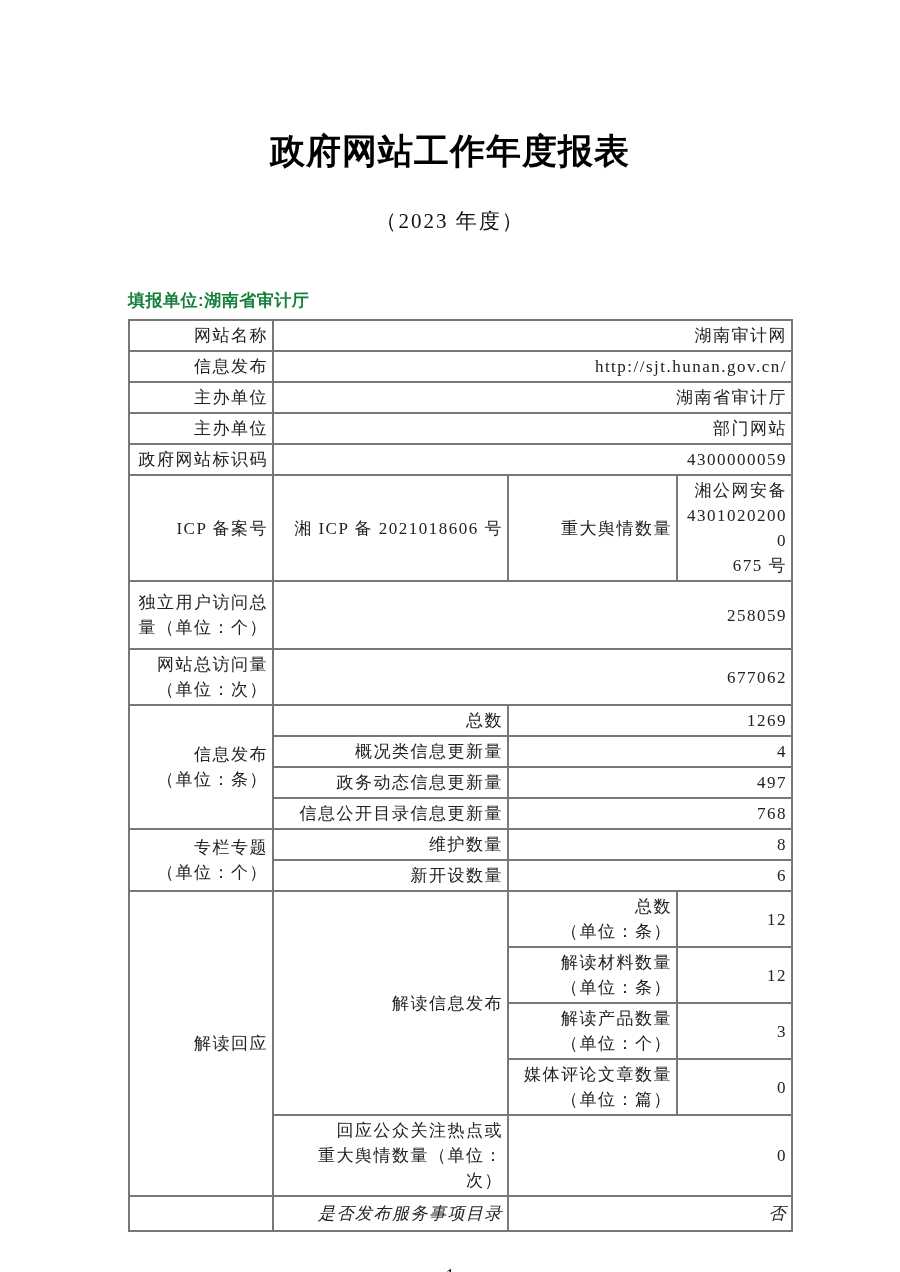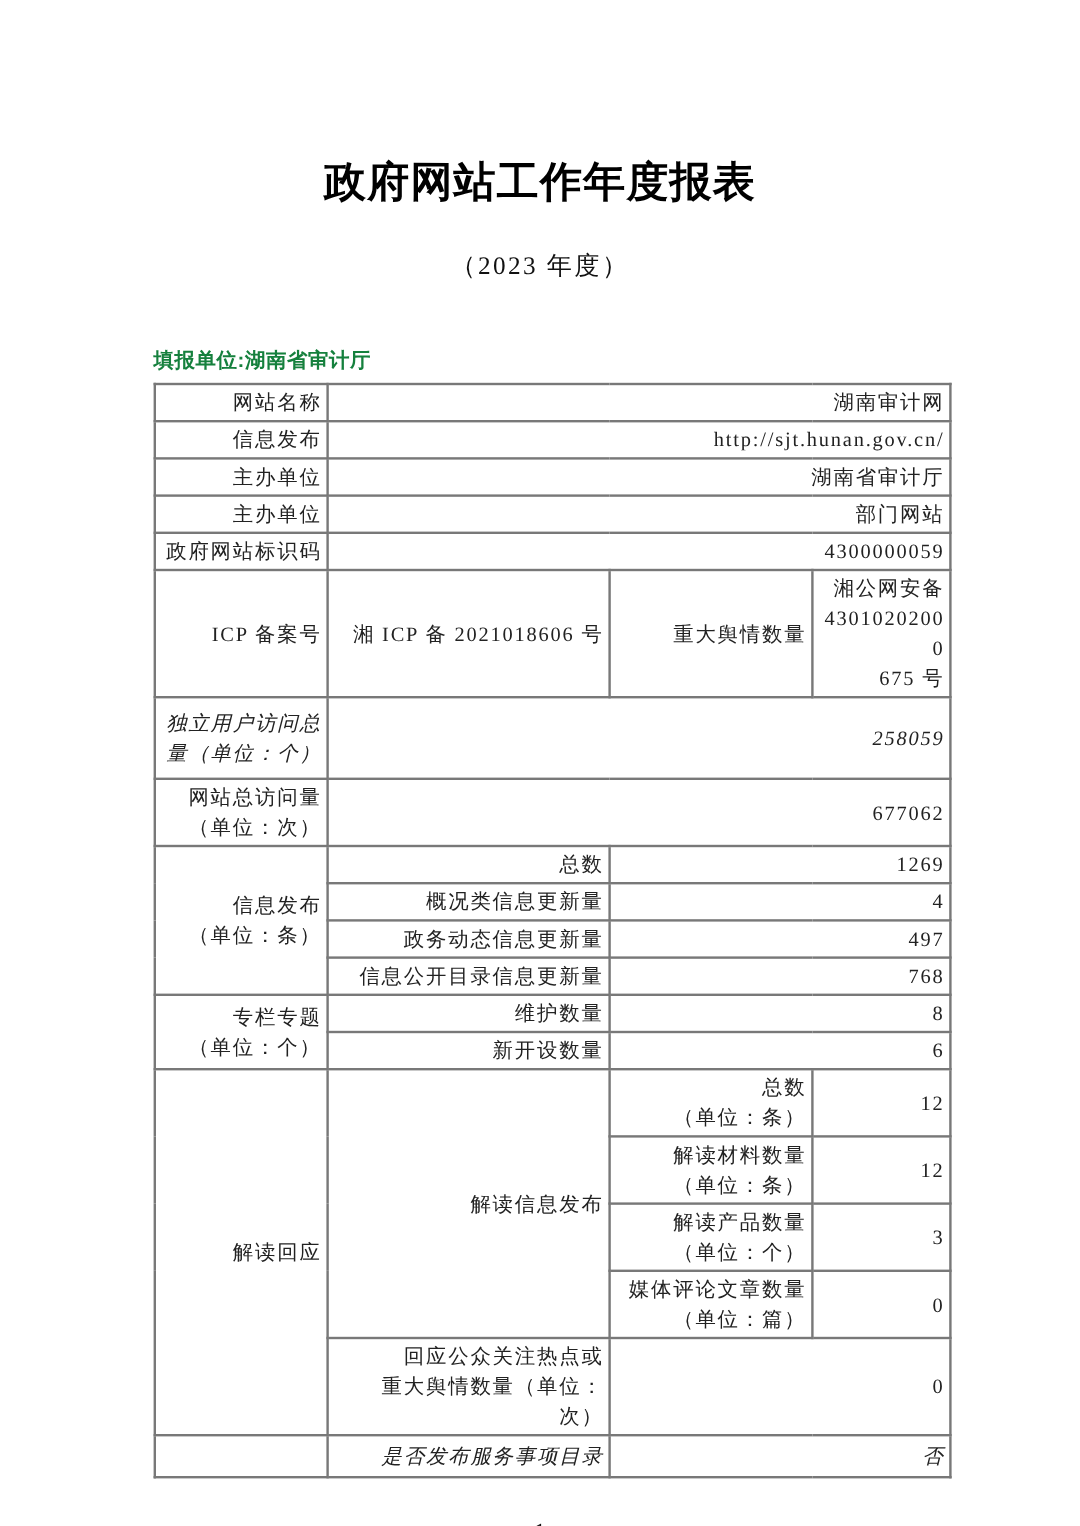--- a/index.html
+++ b/index.html
@@ -55,21 +55,21 @@
     letter-spacing: 1.5px;
     white-space: pre-line;
     padding: 2px 4px;
     color: #222222;
     word-break: break-all;
     overflow: hidden;
   }
   td.num { letter-spacing: 1px; }
   tr.h31 { height: 31px; }
   tr.h81 { height: 81px; }
-  tr.h57 { height: 68px; font-style: italic; }
+  tr.h57 { height: 68px; }
   tr.h55 { height: 55px; }
   tr.h29 { height: 29px; }
   tr.h52 { height: 52px; }
   tr.h79 { height: 79px; }
   tr.h35 { height: 35px; font-style: italic; }
   .page-number {
     margin-top: 34px;
     text-align: center;
     font-size: 18px;
     color: #111111;

